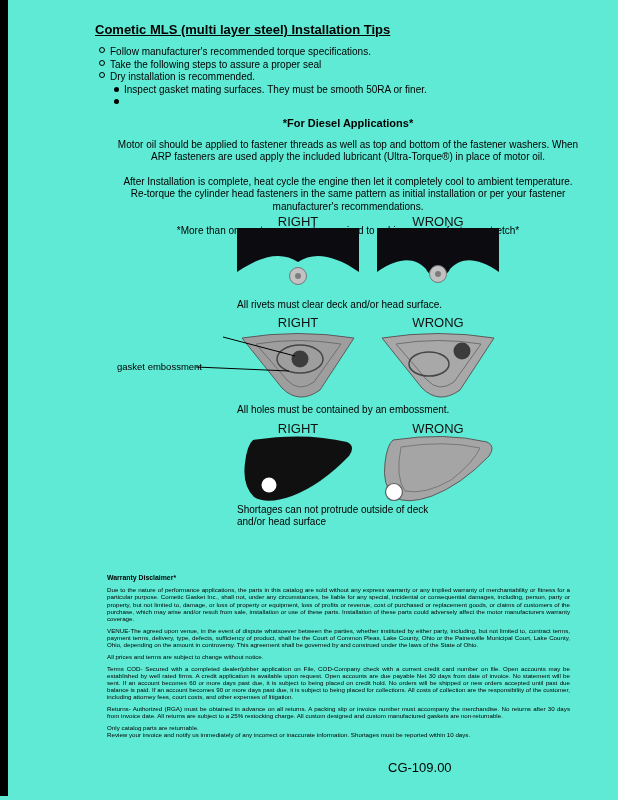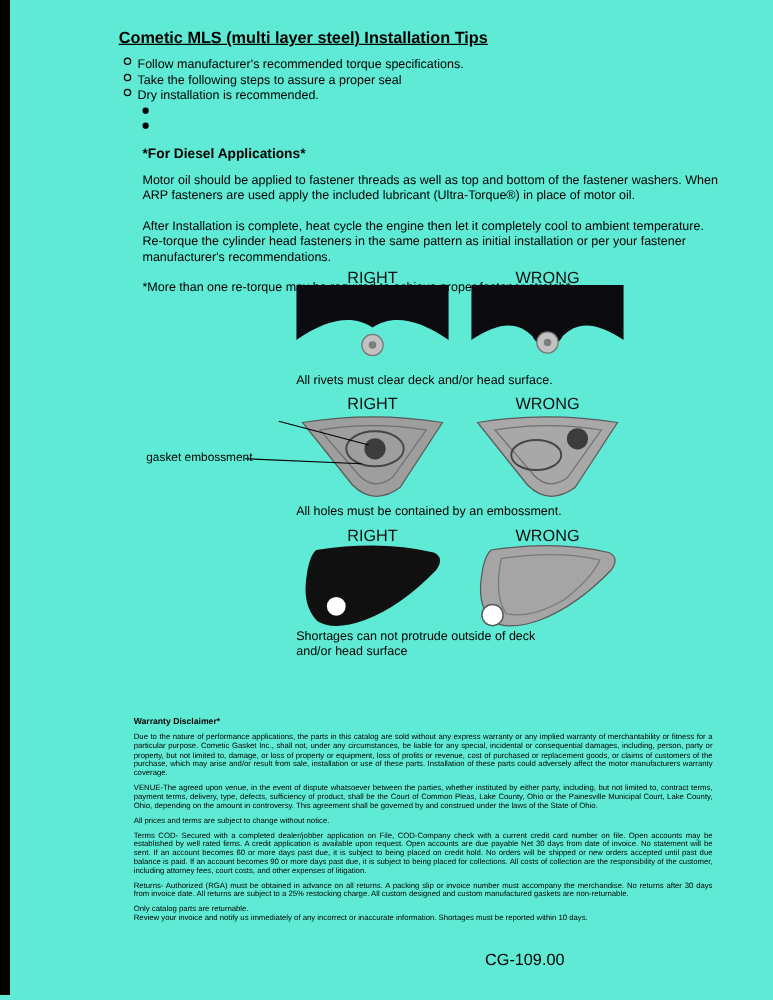--- a/index.html
+++ b/index.html
@@ -8,21 +8,21 @@
   .left-bar{position:absolute;left:0;top:0;width:8px;height:796px;background:#000;}
 
   .title{position:absolute;left:95px;top:22px;font-size:13px;font-weight:bold;text-decoration:underline;white-space:nowrap;}
 
   .tips{position:absolute;left:99px;top:46px;font-size:10px;line-height:12.6px;}
   .tip{white-space:nowrap;}
   .tip.sub{padding-left:15px;}
   .bullet-o{display:inline-block;width:4px;height:4px;border:1px solid #000;border-radius:50%;margin-right:5px;vertical-align:2px;}
   .bullet-f{display:inline-block;width:5px;height:5px;background:#000;border-radius:50%;margin-right:5px;vertical-align:1px;}
 
-  .diesel{position:absolute;left:114px;top:117px;width:468px;font-size:10px;line-height:12.5px;}
+  .diesel{position:absolute;left:114px;top:117px;width:468px;font-size:10px;line-height:12.5px;text-align:center;}
   .diesel h2{font-size:11px;font-weight:bold;margin:0 0 9px 0;}
   .diesel p{margin:0 0 12px 0;}
   .diesel .note{margin-top:3px;}
 
   .diagrams{position:absolute;left:0;top:210px;width:618px;height:352px;}
   .dg-label{position:absolute;width:122px;text-align:center;font-size:13px;color:#111;}
   .dg-img{position:absolute;width:122px;}
   .dg-img svg{display:block;}
   .c-left{left:237px;}
   .c-right{left:377px;}
@@ -50,21 +50,21 @@
 
 <div class="page">
   <div class="left-bar"></div>
 
   <div class="title">Cometic MLS (multi layer steel) Installation Tips</div>
 
   <div class="tips">
     <div class="tip"><span class="bullet-o"></span><span>Follow manufacturer's recommended torque specifications.</span></div>
     <div class="tip"><span class="bullet-o"></span><span>Take the following steps to assure a proper seal</span></div>
     <div class="tip"><span class="bullet-o"></span><span>Dry installation is recommended.</span></div>
-    <div class="tip sub"><span class="bullet-f"></span></div>
+    <div class="tip sub"><span class="bullet-f"></span><span>Inspect gasket mating surfaces.  They must be smooth 50RA or finer.</span></div>
     <div class="tip sub"><span class="bullet-f"></span></div>
   </div>
 
   <div class="diesel">
     <h2>*For Diesel Applications*</h2>
     <p>Motor oil should be applied to fastener threads as well as top and bottom of the fastener washers. When ARP fasteners are used apply the included lubricant (Ultra-Torque®) in place of motor oil.</p>
     <p>After Installation is complete, heat cycle the engine then let it completely cool to ambient temperature. Re-torque the cylinder head fasteners in the same pattern as initial installation or per your fastener manufacturer's recommendations.</p>
     <p class="note">*More than one re-torque may be required to achieve proper fastener stretch*</p>
   </div>
 

